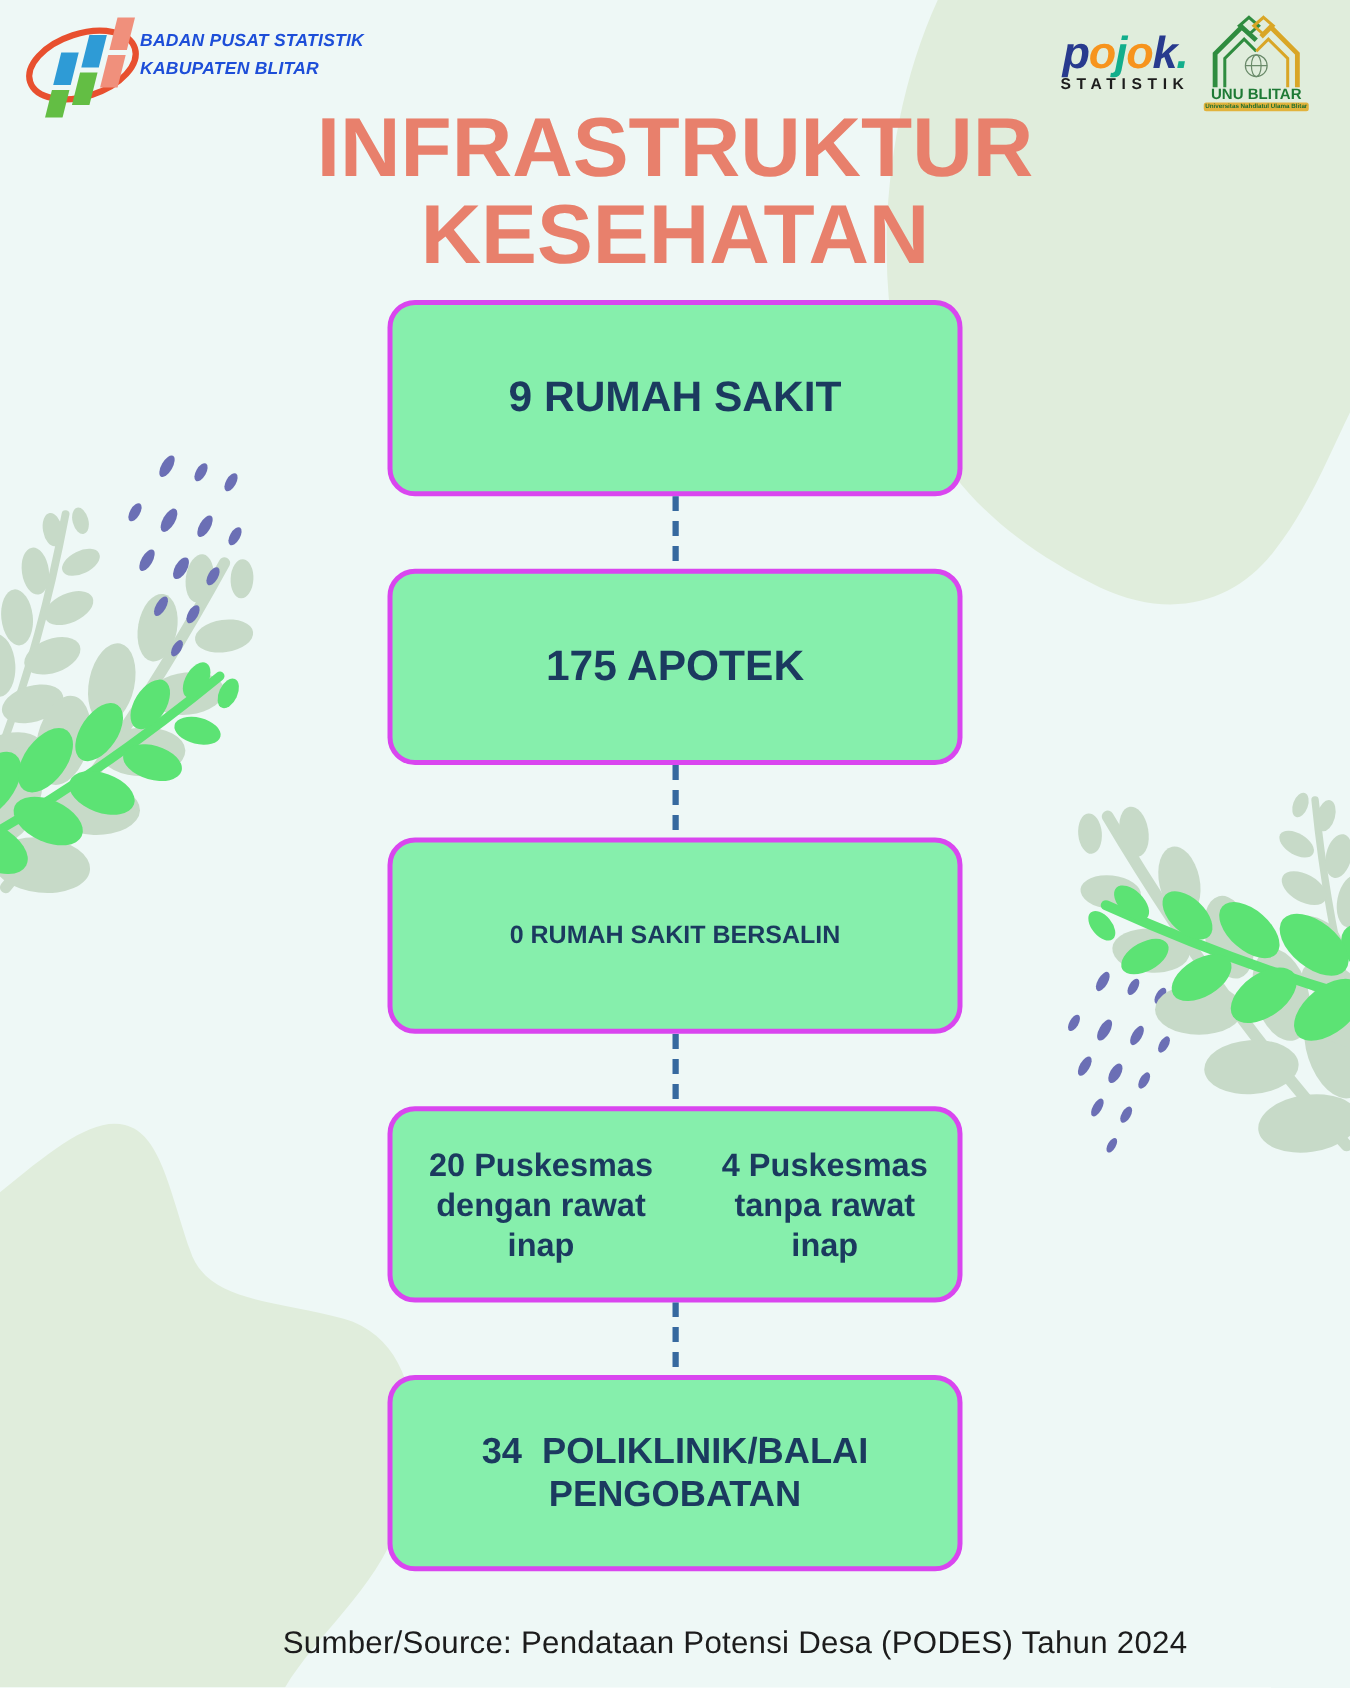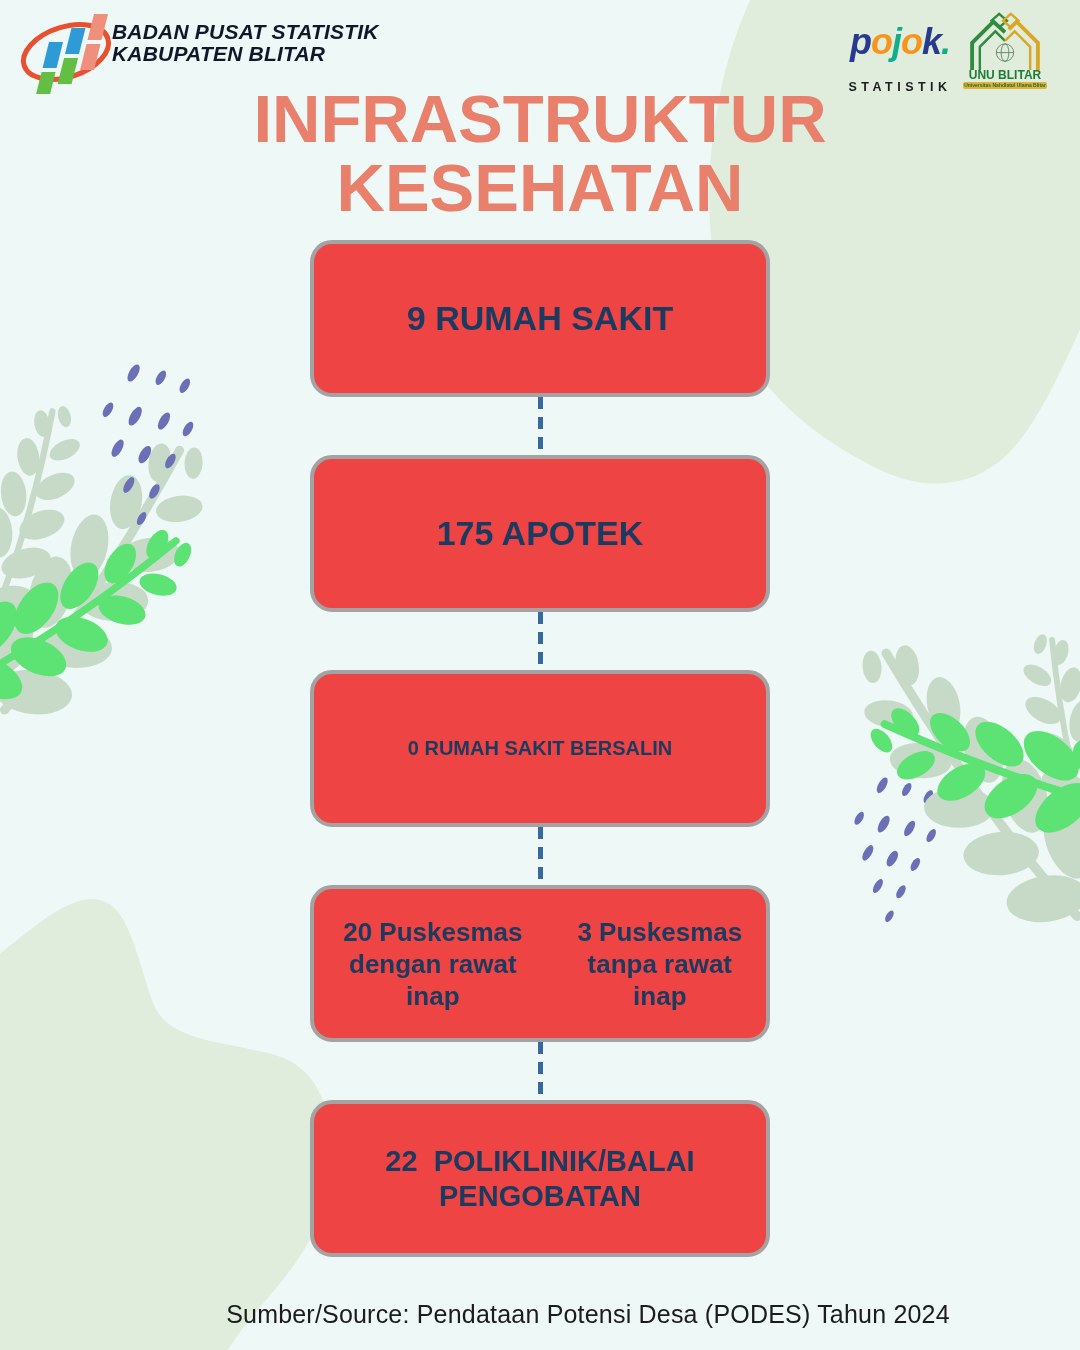--- a/index.html
+++ b/index.html
@@ -10,29 +10,29 @@
     overflow:hidden;
     font-family:"Liberation Sans", sans-serif;
   }
   .decor{position:absolute;inset:0;pointer-events:none;}
 
   
   .bps-logo{position:absolute;left:16px;top:6px;width:100px;height:88px;}
   .org-name{
     position:absolute;left:112px;top:21px;
     font-style:italic;font-weight:bold;
-    font-size:21px;line-height:22px;
-    color:#0f172a;letter-spacing:.2px;
+    font-size:14px;line-height:22px;
+    color:#1d4ed8;letter-spacing:.2px;
   }
   .pojok{position:absolute;left:835px;top:24px;width:130px;text-align:center;}
   .pojok-word{font-weight:bold;font-size:36px;line-height:36px;letter-spacing:-1px;font-style:italic;}
   .pj-navy{color:#283A8E;}
   .pj-orange{color:#F7941D;}
   .pj-teal{color:#12AE8C;}
-  .pojok-sub{font-size:12.5px;font-weight:bold;color:#1d1d1d;letter-spacing:4.5px;margin-top:20px;}
+  .pojok-sub{font-size:12.5px;font-weight:bold;color:#1d1d1d;letter-spacing:4.5px;margin-top:0;}
   .unu{position:absolute;left:963px;top:10px;width:84px;text-align:center;}
   .unu svg{display:block;margin:0 auto;}
   .unu-name{font-size:12px;font-weight:bold;color:#1E7A35;line-height:11px;}
   .unu-ribbon{
     margin-top:1px;background:#E2B33C;border-radius:2px;
     font-size:5px;line-height:7px;color:#1E6E2E;font-weight:bold;
     white-space:nowrap;overflow:hidden;
   }
 
   
@@ -43,22 +43,22 @@
   }
 
   
   .flow{
     position:absolute;top:240px;left:540px;transform:translateX(-50%);
     width:460px;display:flex;flex-direction:column;align-items:center;
   }
   .fbox{
     box-sizing:border-box;
     width:460px;height:157px;
-    background:#ef4444;
-    border:4px solid #a3a3a3;border-radius:22px;
+    background:#86efac;
+    border:4px solid #d946ef;border-radius:22px;
     display:flex;align-items:center;justify-content:center;
     text-align:center;color:#1B3A5F;font-weight:bold;
   }
   .fbox-1 .fbox-label, .fbox-2 .fbox-label{font-size:34px;}
   .fbox-3 .fbox-label{font-size:20px;}
   .fbox-4{flex-direction:row;gap:2px;}
   .fbox-4 .fbox-line{font-size:26px;line-height:32px;white-space:pre-wrap;}
   .fbox-5 .fbox-label{font-size:29px;line-height:35px;white-space:pre-wrap;}
   .connector{
     width:5px;height:58px;
@@ -203,28 +203,28 @@
 
     <div class="fbox fbox-3">
       <div class="fbox-label">0 RUMAH SAKIT BERSALIN</div>
     </div>
 
     <div class="connector"></div>
 
     <div class="fbox fbox-4">
       <div class="fbox-line">20 Puskesmas dengan rawat
 inap</div>
-      <div class="fbox-line">3 Puskesmas tanpa rawat
+      <div class="fbox-line">4 Puskesmas tanpa rawat
 inap</div>
     </div>
 
     <div class="connector"></div>
 
     <div class="fbox fbox-5">
-      <div class="fbox-label">22  POLIKLINIK/BALAI
+      <div class="fbox-label">34  POLIKLINIK/BALAI
 PENGOBATAN</div>
     </div>
 
   </div>
 
   <div class="source-note">Sumber/Source: Pendataan Potensi Desa (PODES) Tahun 2024</div>
 
 </div>
 
 </body></html>

